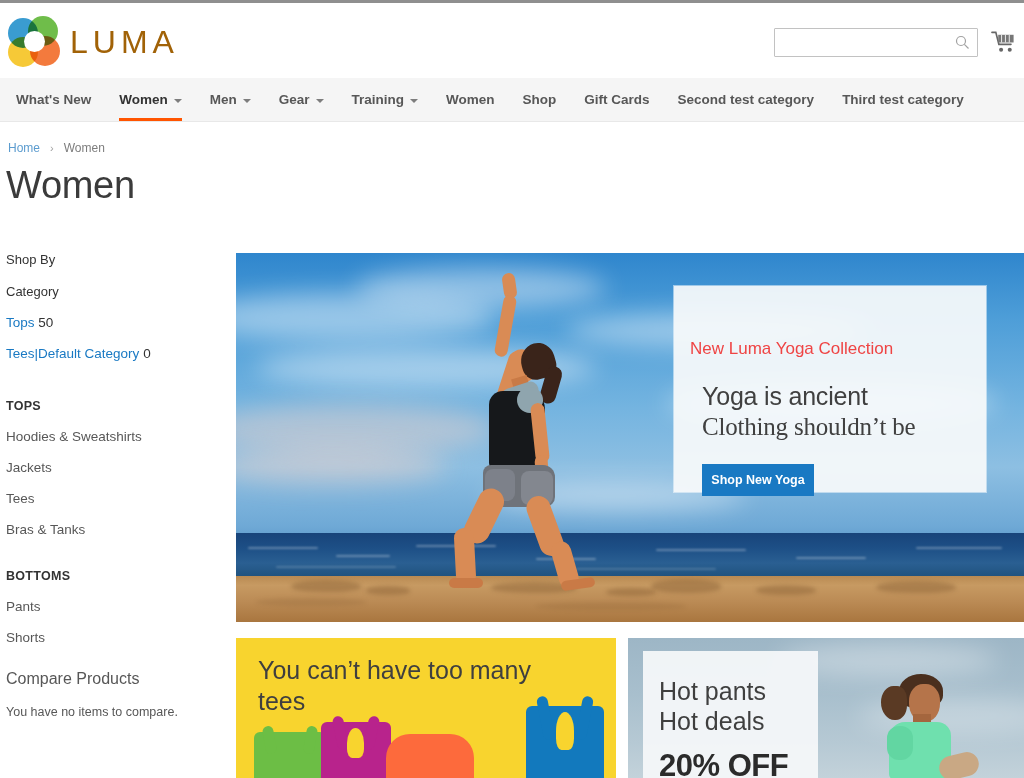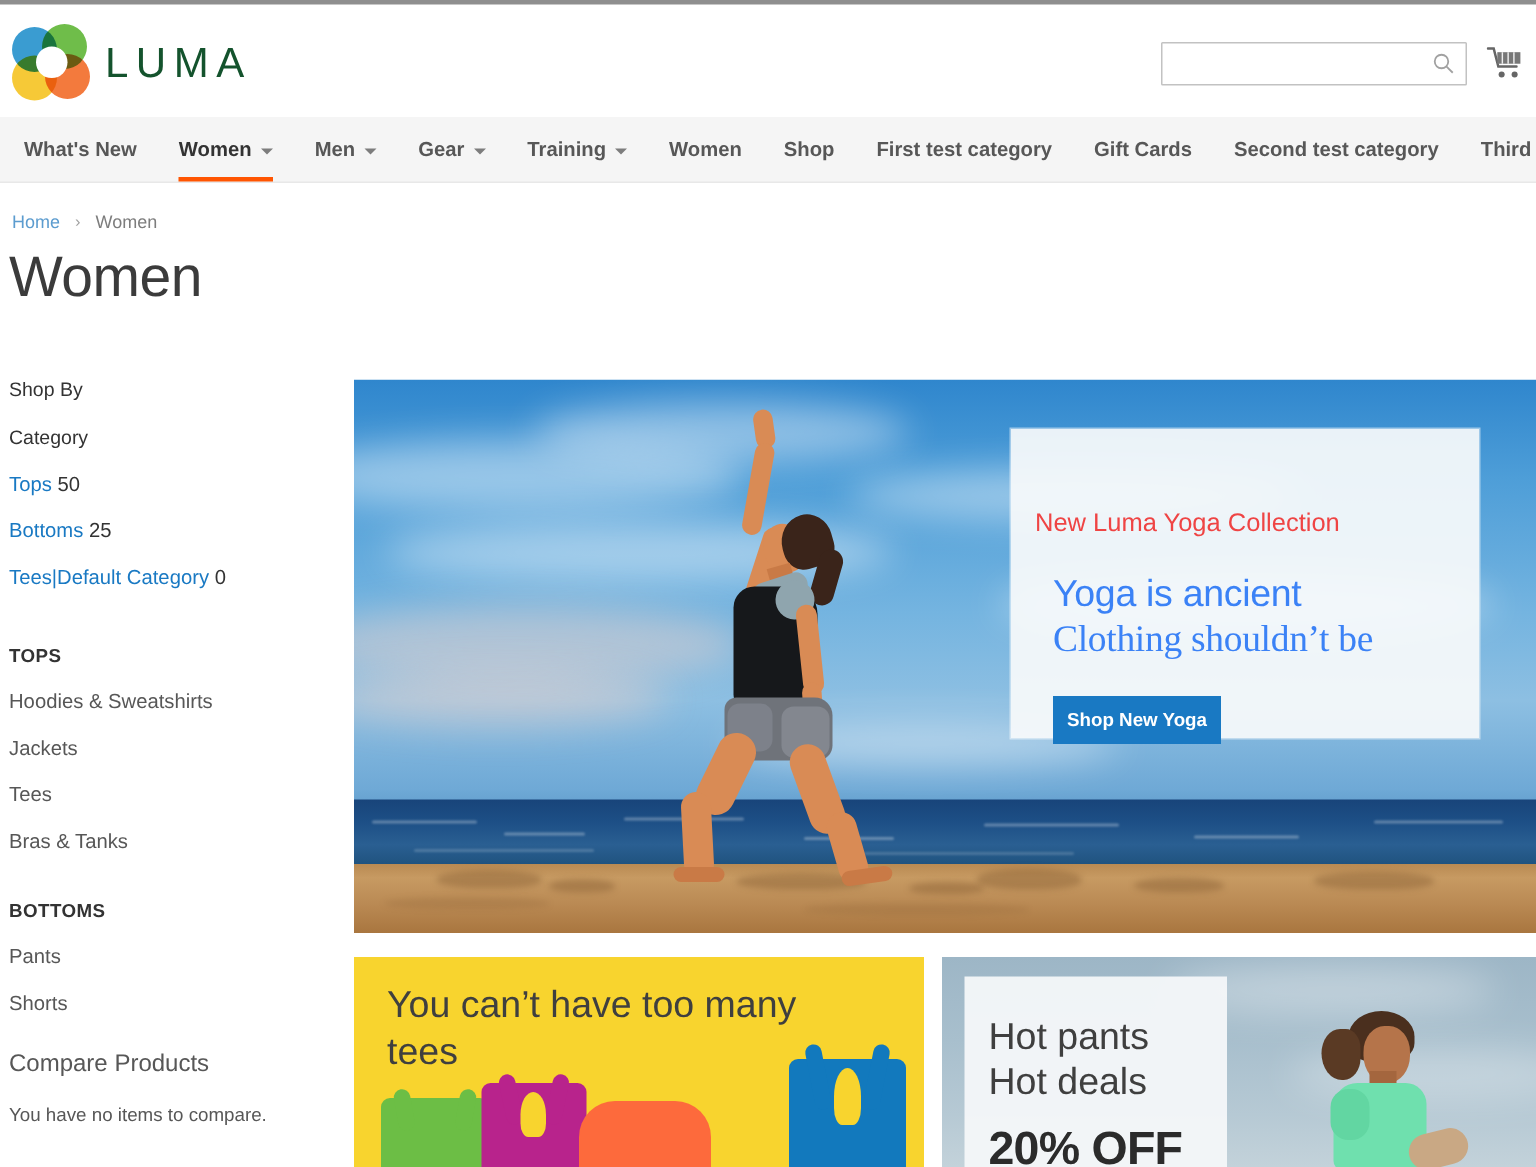--- a/index.html
+++ b/index.html
@@ -24,22 +24,22 @@
   }
   .lm-blue   { left:0px;  top:2px;  background:#1e8ecb; }
   .lm-green  { left:20px; top:0px;  background:#5bb431; }
   .lm-orange { left:22px; top:20px; background:#f26722; }
   .lm-yellow { left:0px;  top:21px; background:#f5c21b; }
   .logo-hole {
     position:absolute; left:16px; top:15px; width:21px; height:21px;
     border-radius:50%; background:#ffffff; z-index:5;
   }
   #logo-text {
-    margin-left:10px; font-size:28px; letter-spacing:5px;
-    color:#14532d; font-weight:400;
+    margin-left:10px; font-size:32px; letter-spacing:5px;
+    color:#a16207; font-weight:400;
   }
 
   #search-wrap { position:absolute; right:46px; top:25px; }
   #search-box {
     width:204px; height:29px; border:1px solid #c2c2c2; background:#fff;
     border-radius:1px; position:relative;
   }
   #search-input {
     width:172px; height:27px; border:0; outline:0; background:transparent;
     font-family:"Liberation Sans", sans-serif; font-size:13.5px;
@@ -149,21 +149,21 @@
     position:absolute; left:438px; top:33px; width:312px; height:206px;
     background:rgba(248,250,251,.93);
     box-shadow:0 0 0 1px rgba(255,255,255,.5);
   }
   #hero-eyebrow {
     position:absolute; left:16px; top:53px; font-size:17px;
     font-weight:400; color:#ef4444;
   }
   #hero-line1, #hero-line2 {
     position:absolute; left:28px; font-size:25px; font-weight:300;
-    color:#3b82f6; letter-spacing:-.2px;
+    color:#404040; letter-spacing:-.2px;
   }
   #hero-line1 { top:96px; }
   #hero-line2 { top:127px;font-family:Liberation Serif, serif; }
   #hero-cta {
     position:absolute; left:28px; top:178px; width:112px; height:32px;
     background:#1979c3; color:#fff; font-size:12.5px; font-weight:bold;
     display:flex; align-items:center; justify-content:center;
     border:0; cursor:pointer; font-family:"Liberation Sans", sans-serif;
   }
 
@@ -257,23 +257,20 @@
     <span>Training</span>
     <span class="caret"></span>
   </div>
   <div class="nav-item">
     <span>Women</span>
   </div>
   <div class="nav-item">
     <span>Shop</span>
   </div>
   <div class="nav-item">
-    <span>First test category</span>
-  </div>
-  <div class="nav-item">
     <span>Gift Cards</span>
   </div>
   <div class="nav-item">
     <span>Second test category</span>
   </div>
   <div class="nav-item">
     <span>Third test category</span>
   </div>
 </div>
 
@@ -287,24 +284,20 @@
 
 <div id="sidebar">
 
   <div class="side-h">Shop By</div>
 
   <div style="margin-top:17px;" class="side-h">Category</div>
 
   <div class="filter-opt">
     <span>Tops</span>
     <span class="cnt">50</span>
-  </div>
-  <div class="filter-opt">
-    <span>Bottoms</span>
-    <span class="cnt">25</span>
   </div>
   <div class="filter-opt">
     <span>Tees</span><span class="bar">|</span><span>Default Category</span>
     <span class="cnt">0</span>
   </div>
 
   <div style="margin-top:38px;" class="cat-head">TOPS</div>
   <div class="cat-link">Hoodies &amp; Sweatshirts</div>
   <div class="cat-link">Jackets</div>
   <div class="cat-link">Tees</div>

